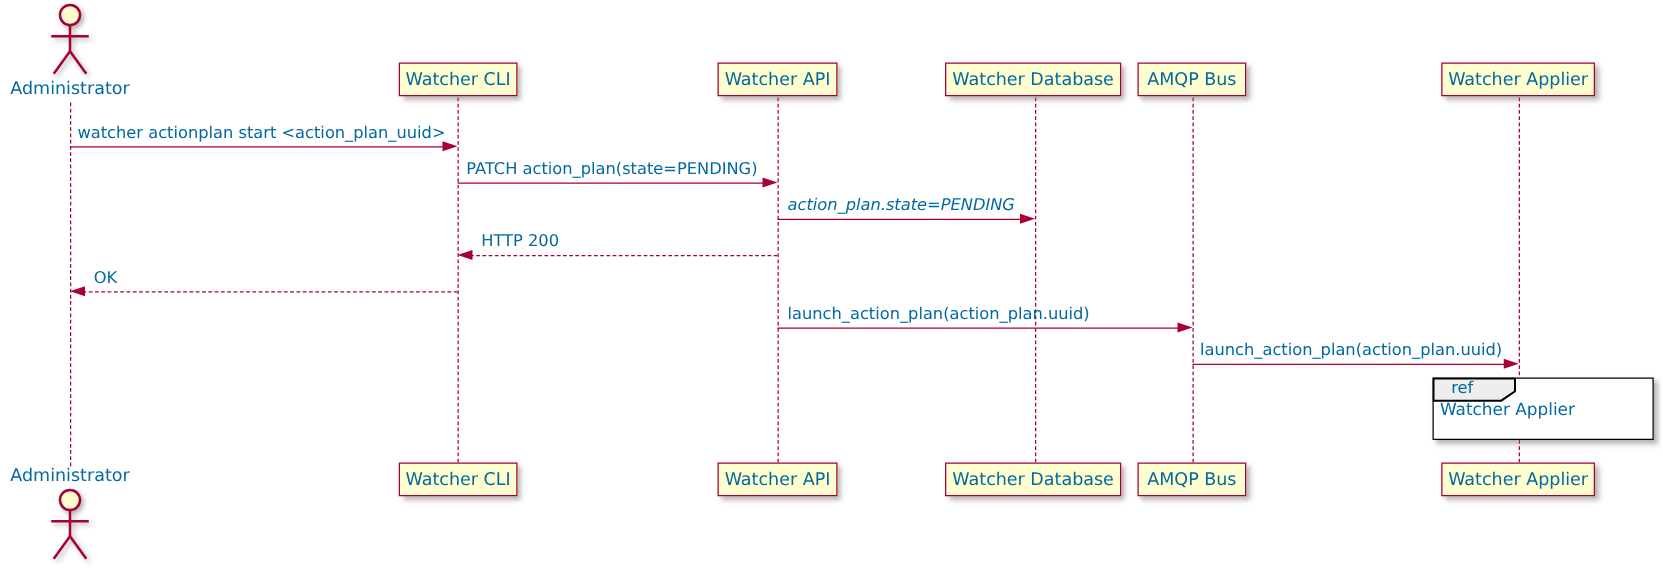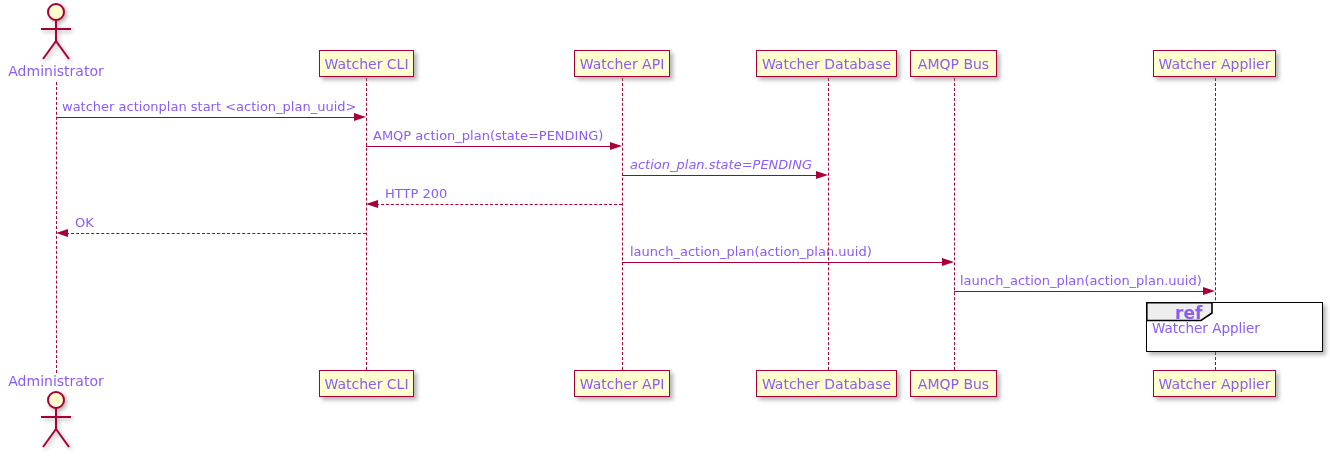--- a/index.html
+++ b/index.html
@@ -2,21 +2,21 @@
 <html><head>
 <meta charset="utf-8">
 <style>
   html,body { margin:0; padding:0; background:#ffffff; }
   #canvas {
     position: relative;
     width: 1330px;
     height: 456px;
     background: #ffffff;
     font-family: "DejaVu Sans", "Liberation Sans", sans-serif;
-    color: #8b5cf6;
+    color: #0369a1;
     overflow: hidden;
   }
   .lifeline {
     position: absolute;
     width: 0;
     border-left: 1px dashed #A80036;
   }
   .pbox {
     position: absolute;
     height: 25px;
@@ -70,23 +70,23 @@
     position: absolute;
     left: 1146px; top: 302px;
     width: 175px; height: 48px;
     background: #ffffff;
     border: 1.6px solid #000000;
     box-shadow: 3px 3px 4px rgba(120,120,120,0.55);
   }
   #ref-header-shape { position: absolute; left: -1px; top: -1px; }
   #ref-keyword {
     position: absolute;
-    left: 28px; top: 0px;
-    font-size: 17px;
-    font-weight: bold;
+    left: 14px; top: 0px;
+    font-size: 13px;
+    font-weight: normal;
   }
   #ref-body {
     position: absolute;
     left: 5px; top: 17px;
     font-size: 13.5px;
     line-height: 16px;
     white-space: nowrap;
   }
 </style>
 </head>
@@ -113,21 +113,21 @@
   <div class="pbox" style="left:319px;  top:50px; width:93px;">Watcher CLI</div>
   <div class="pbox" style="left:574px;  top:50px; width:94px;">Watcher API</div>
   <div class="pbox" style="left:756px;  top:50px; width:139px;">Watcher Database</div>
   <div class="pbox" style="left:910px;  top:50px; width:85px;">AMQP Bus</div>
   <div class="pbox" style="left:1153px; top:50px; width:121px;">Watcher Applier</div>
 
   <div class="msg-label" style="left:62px; top:99px;text-align:center;">watcher actionplan start &lt;action_plan_uuid&gt;</div>
   <div class="msg-line" style="left:56px; top:117px; width:300px;"></div>
   <div class="head-right" style="left:354px; top:113px;"></div>
 
-  <div class="msg-label" style="left:373px; top:128px;">AMQP action_plan(state=PENDING)</div>
+  <div class="msg-label" style="left:373px; top:128px;">PATCH action_plan(state=PENDING)</div>
   <div class="msg-line" style="left:366px; top:146px; width:246px;"></div>
   <div class="head-right" style="left:610px; top:142px;"></div>
 
   <div class="msg-label" style="left:630px; top:157px;font-style:italic;">action_plan.state=PENDING</div>
   <div class="msg-line" style="left:622px; top:175px; width:196px;"></div>
   <div class="head-right" style="left:816px; top:171px;"></div>
 
   <div class="msg-label" style="left:385px; top:186px;text-align:center;">HTTP 200</div>
   <div class="msg-line dashed" style="left:376px; top:204px; width:246px;"></div>
   <div class="head-left" style="left:366px; top:200px;"></div>

